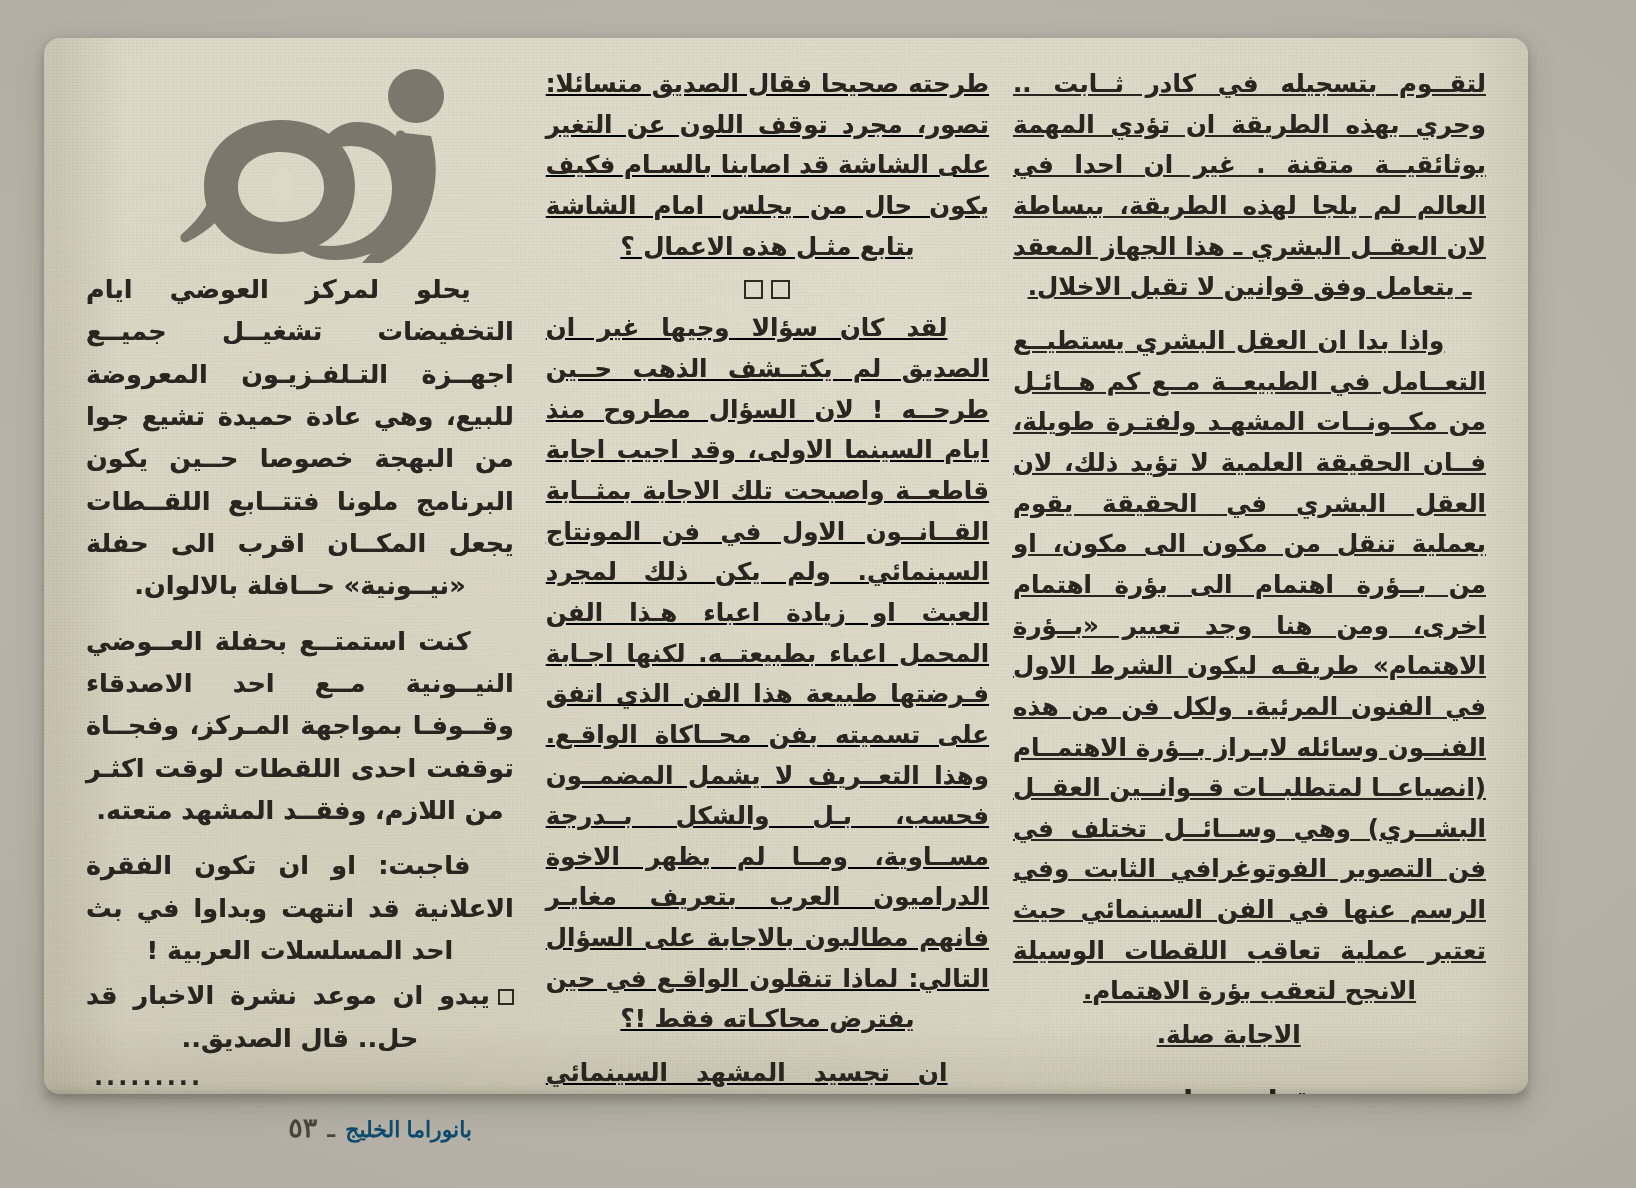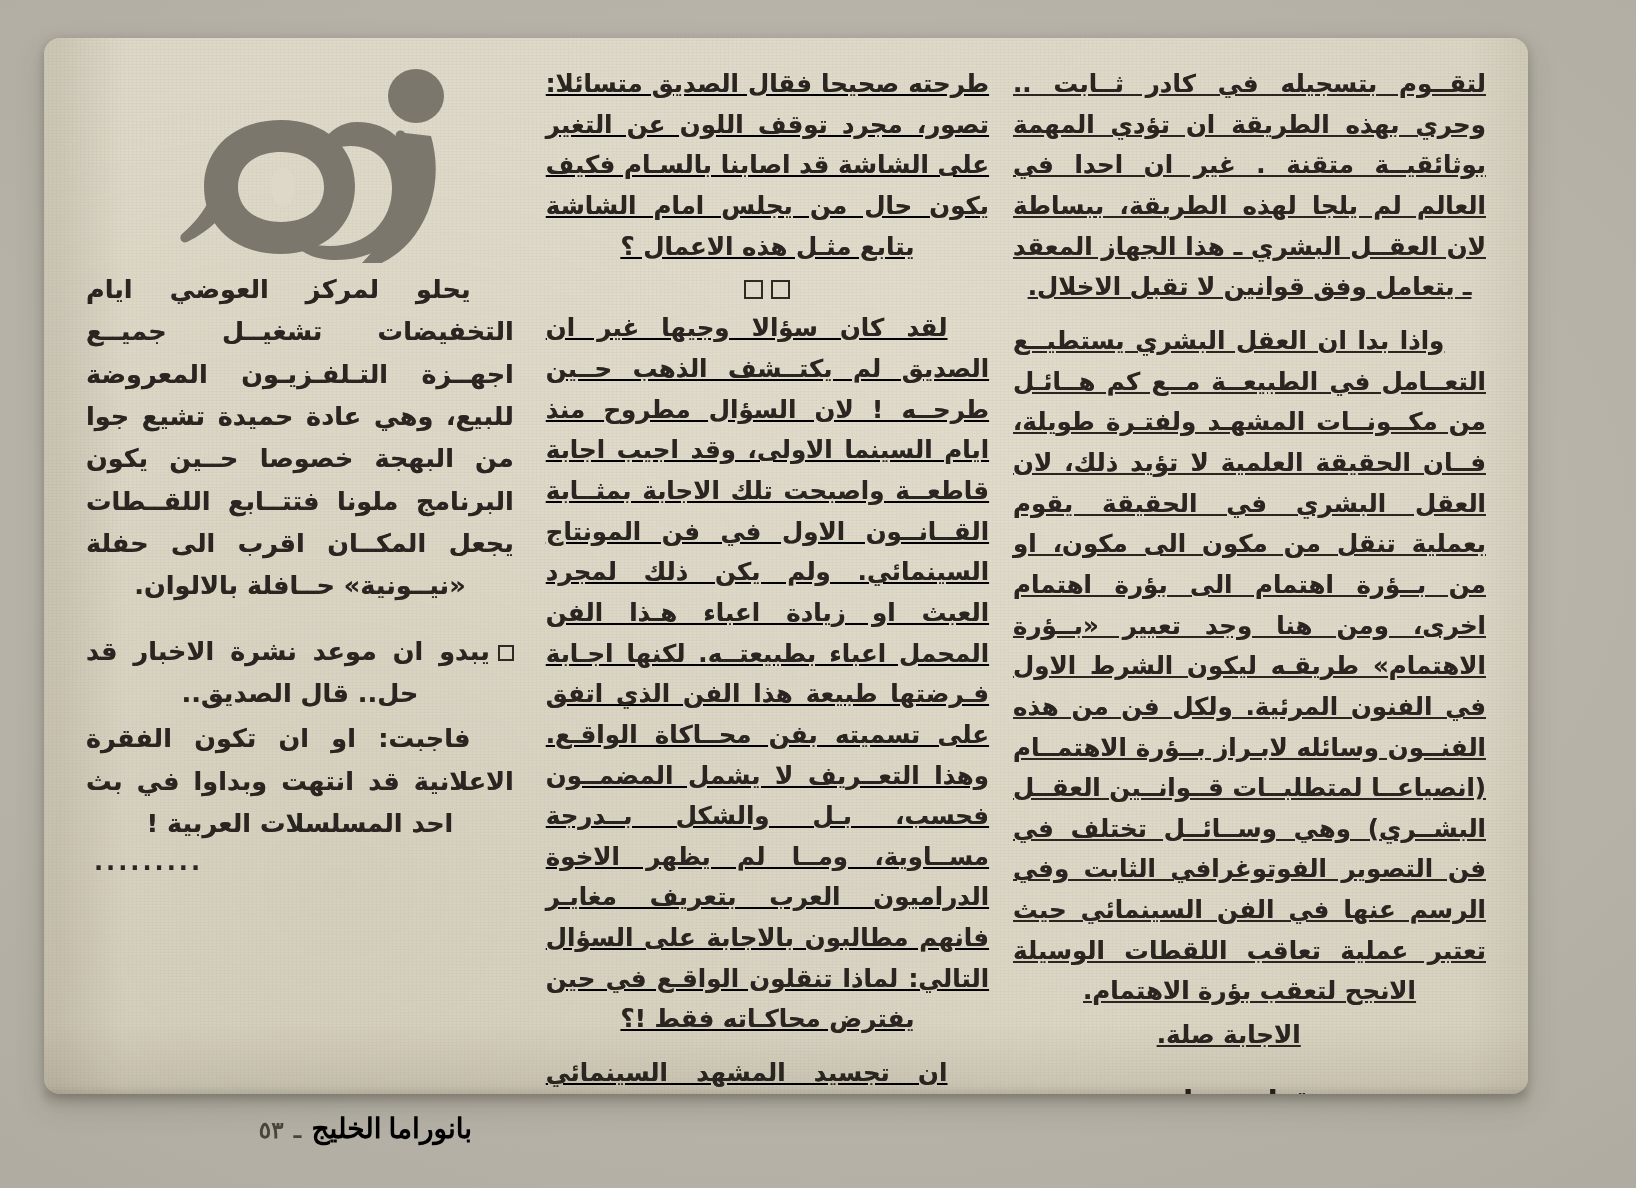--- a/index.html
+++ b/index.html
@@ -176,35 +176,35 @@
     left: 52px;
     top: 1112px;
     width: 420px;
     direction: rtl;
     display: flex;
     align-items: baseline;
     gap: 10px;
     z-index: 4;
   }
   #footer .foot-title {
-    font-family: Liberation Serif, serif;
-    font-weight: 700;
-    font-size: 28px;
-    color: #000000;
+    font-family: Liberation Sans, sans-serif;
+    font-weight: 700;
+    font-size: 22px;
+    color: #0c4a6e;
     letter-spacing: 0;
   }
   #footer .foot-dash {
     font-size: 23px;
     color: #4a443a;
     font-weight: 700;
   }
   #footer .foot-page {
     font-family: Liberation Sans, sans-serif;
     font-weight: 700;
-    font-size: 23px;
+    font-size: 27px;
     color: #4a443a;
   }
 
   
   #under-shadow {
     position: absolute;
     left: 44px;
     top: 1090px;
     width: 1484px;
     height: 20px;
@@ -252,28 +252,29 @@
               <path d="M96 130 c-6 18 -20 32 -44 44 c-5 2 -9 -4 -5 -8 c16 -14 26 -28 31 -44
                        c2 -7 20 1 18 8 z"></path>
             </g>
           </svg>
         </div>
 
         <p class="para indent">يحلو لمركز العوضي ايام التخفيضات تشغيــل جميــع اجهــزة التـلفـزيـون المعروضة للبيع، وهي عادة حميدة تشيع جوا من البهجة خصوصا حــين يكون البرنامج ملونا فتتــابع اللقــطات يجعل المكــان اقرب الى حفلة «نيــونية» حــافلة بالالوان.</p>
 
         <div class="spacer-sm"></div>
 
+        <p class="para indent">كنت استمتــع بحفلة العــوضي النيــونية مــع احد الاصدقاء وقــوفـا بمواجهة المـركز، وفجــاة توقفت احدى اللقطات لوقت اكثـر من اللازم، وفقــد المشهد متعته.</p>
 
         <div class="spacer-sm"></div>
+
+        <p class="para indent">فاجبت: او ان تكون الفقرة الاعلانية قد انتهت وبداوا في بث احد المسلسلات العربية !</p>
 
         <p class="para">
           <span class="sq-inline"></span><span>يبدو ان موعد نشرة الاخبار قد حل.. قال الصديق..</span>
         </p>
-
-        <p class="para indent">فاجبت: او ان تكون الفقرة الاعلانية قد انتهت وبداوا في بث احد المسلسلات العربية !</p>
 
         <div class="dots-line">.........</div>
 
       </div>
 
       <div class="column col-middle">
 
         <p class="para">طرحته صحيحا فقال الصديق متسائلا: تصور، مجرد توقف اللون عن التغير على الشاشة قد اصابنا بالسـام فكيف يكون حال من يجلس امام الشاشة يتابع مثـل هذه الاعمال ؟</p>
 
         <div class="sep-squares">

